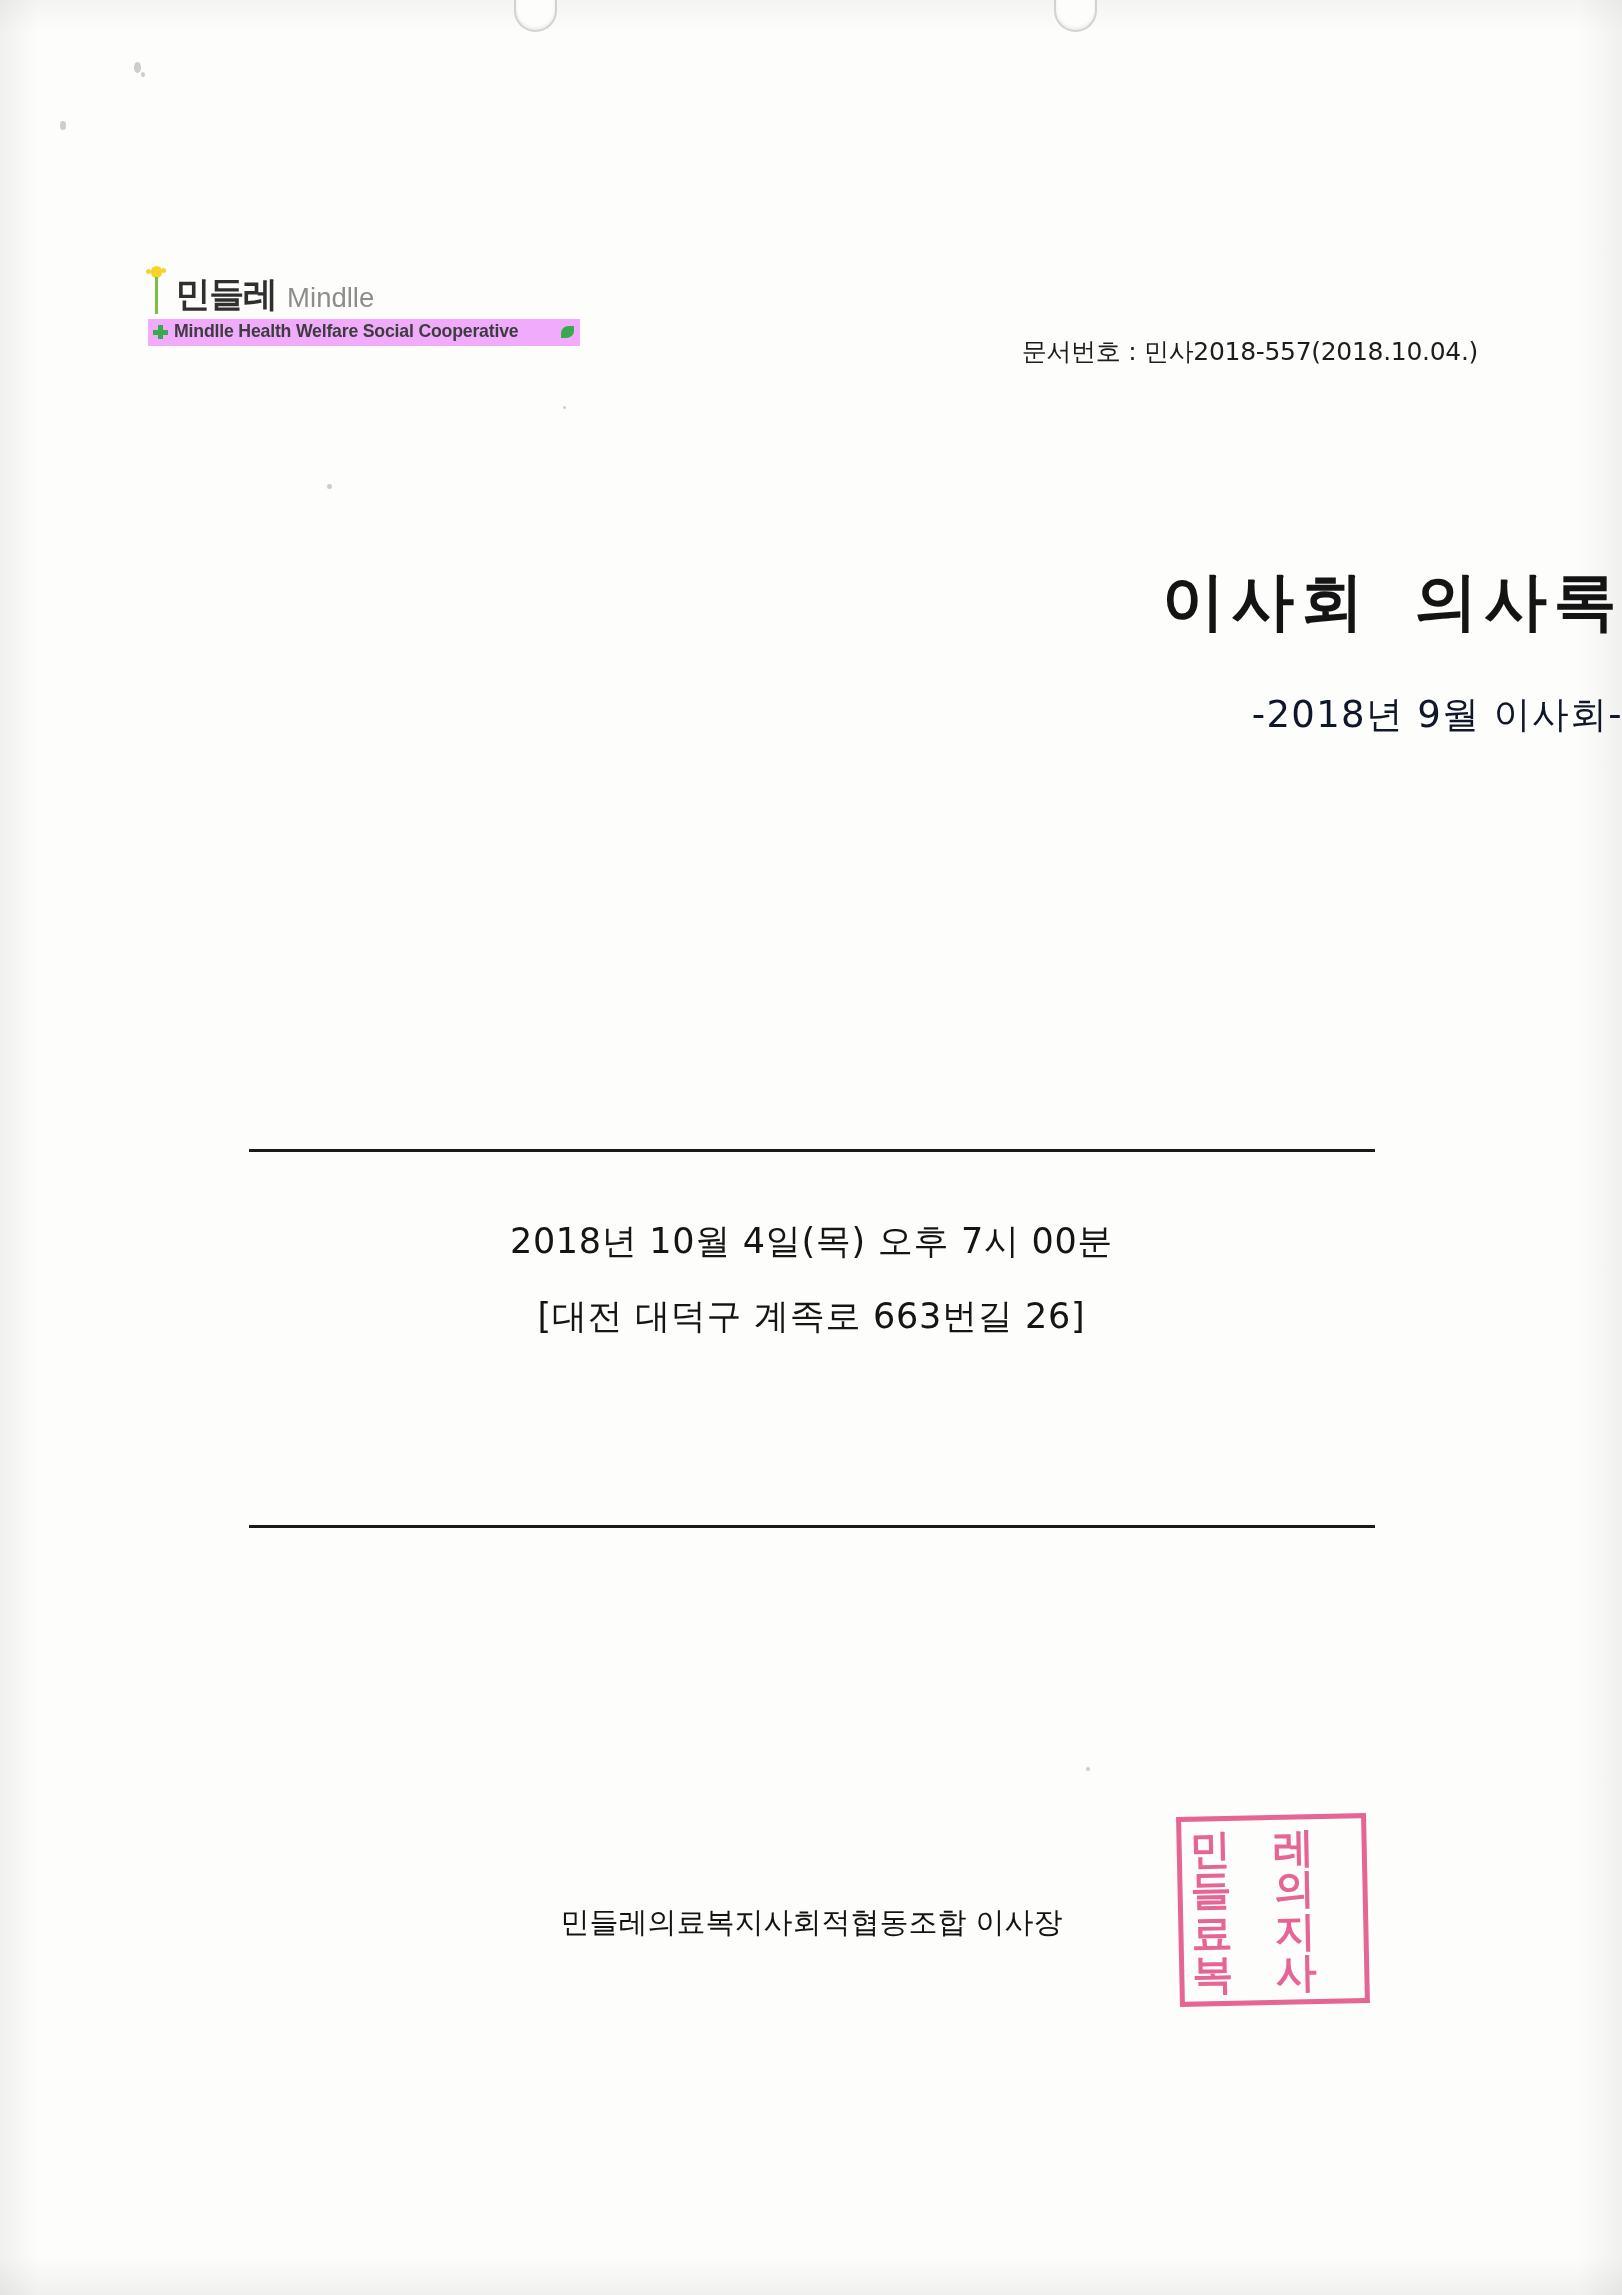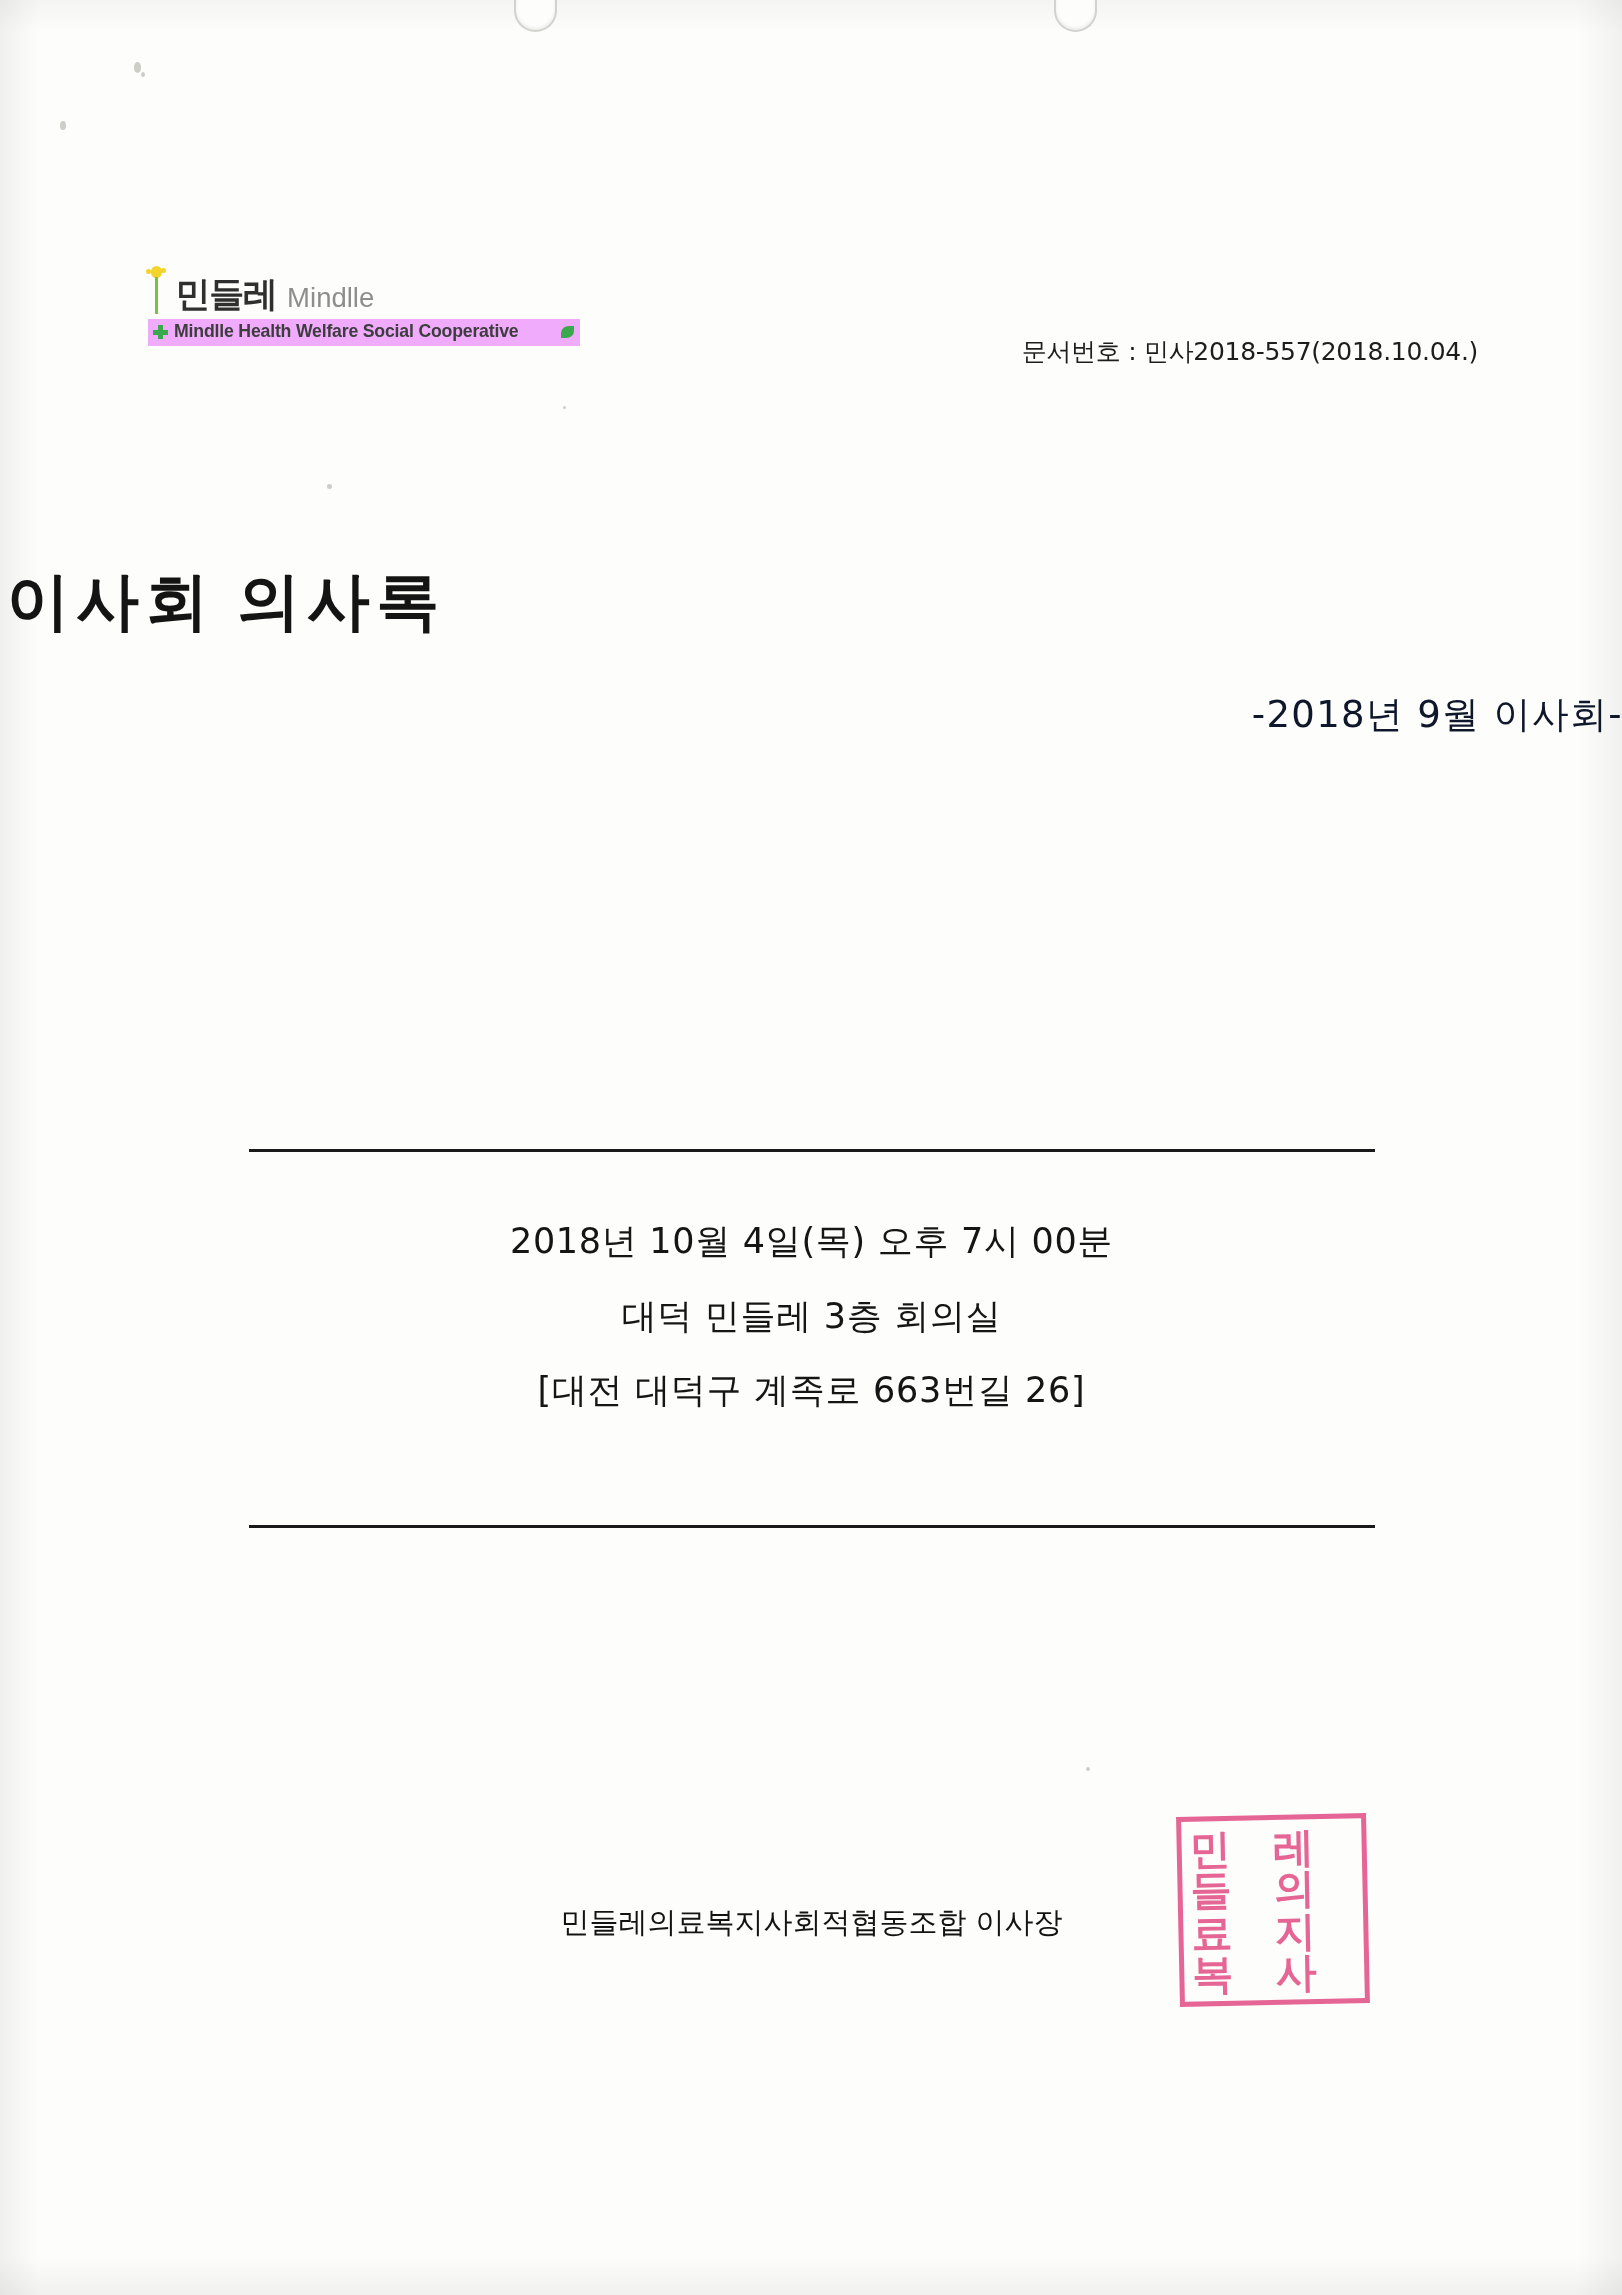--- a/index.html
+++ b/index.html
@@ -165,22 +165,22 @@
     letter-spacing: -0.3px;
     white-space: nowrap;
   }
 
   
   .main-title {
     position: absolute;
     left: 0;
     right: 0;
     top: 559px;
-    text-align: left;
-    font-family: Liberation Serif, serif;
+    text-align: right;
+    font-family: Liberation Mono, monospace;
     font-size: 63px;
     font-weight: bold;
     color: #141414;
     letter-spacing: 6.5px;
     text-indent: 6.5px;
   }
   .sub-title {
     position: absolute;
     left: 0;
     right: 0;
@@ -297,21 +297,20 @@
   <div class="doc-number">문서번호 : 민사2018-557(2018.10.04.)</div>
 
   <div class="main-title">이사회 의사록</div>
   <div class="sub-title">-2018년 9월 이사회-</div>
 
   <div class="rule top"></div>
   <div class="rule bottom"></div>
 
   <div class="meeting-info">
     <div class="line">2018년 10월 4일(목) 오후 7시 00분</div>
-    <div class="line">대덕 민들레 3층 회의실</div>
     <div class="line">[대전 대덕구 계족로 663번길 26]</div>
   </div>
 
   <div class="signature">민들레의료복지사회적협동조합  이사장</div>
 
   <div class="seal">
     <span>민들</span>
     <span>레의</span>
     <span>료복</span>
     <span>지사</span>

